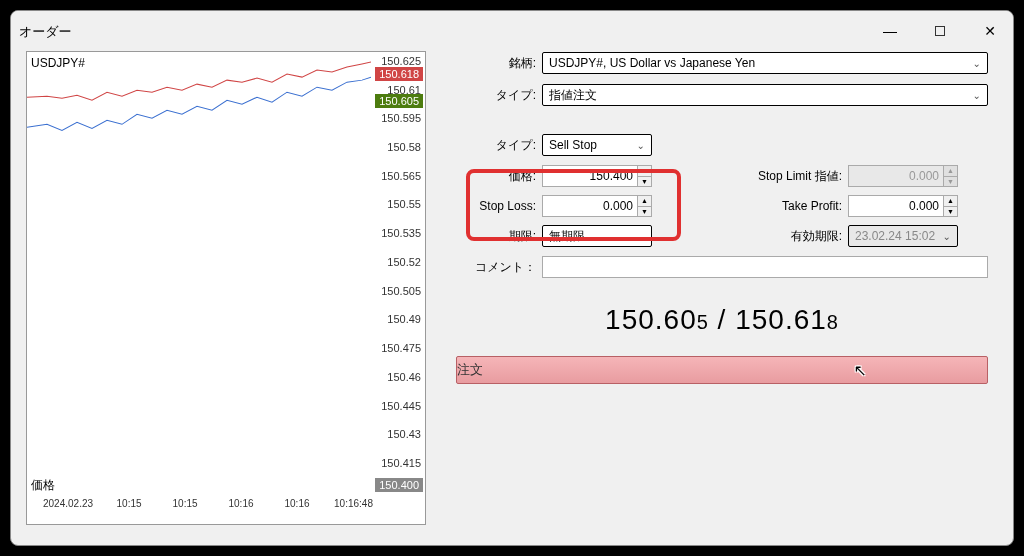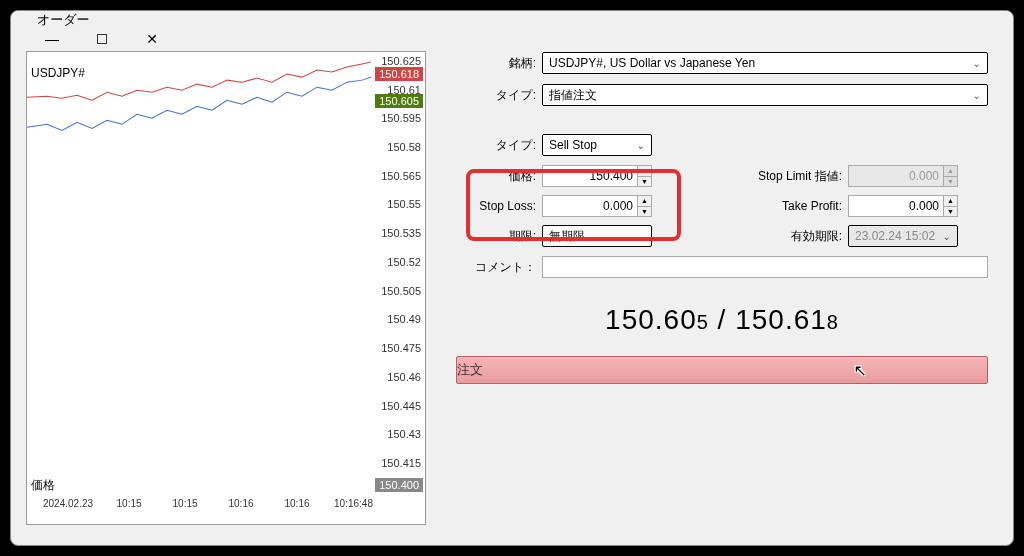--- a/index.html
+++ b/index.html
@@ -17,43 +17,42 @@
   background: #f0f0f0;
   border: 1px solid #888;
   border-radius: 8px;
   display: flex;
   flex-direction: column;
   overflow: hidden;
 }
 .titlebar {
   height: 30px;
   display: flex;
-  align-items: flex-start;
-  padding: 0 26px;
+  align-items: flex-end;
+  padding: 0 8px;
   background: #f0f0f0;
-  flex-direction: column;
 }
 .title { flex: 1; font-size: 13px; }
 .winbtns { display: flex; gap: 20px; }
 .winbtn { width: 30px; height: 20px; display: flex; align-items: center; justify-content: center; cursor: pointer; font-size: 14px; }
 .content {
   flex: 1;
   display: flex;
   padding: 10px 15px 20px 15px;
   gap: 30px;
 }
 .chart-area {
   width: 400px;
   background: #fff;
   border: 1px solid #999;
   position: relative;
 }
 .chart-symbol {
   position: absolute;
-  top: 14px; left: 4px;
+  top: 4px; left: 4px;
   font-size: 12px;
 }
 .chart-price-label {
   position: absolute;
   bottom: 30px; left: 4px;
   font-size: 12px;
 }
 .y-ticks {
   position: absolute;
   right: 2px;

